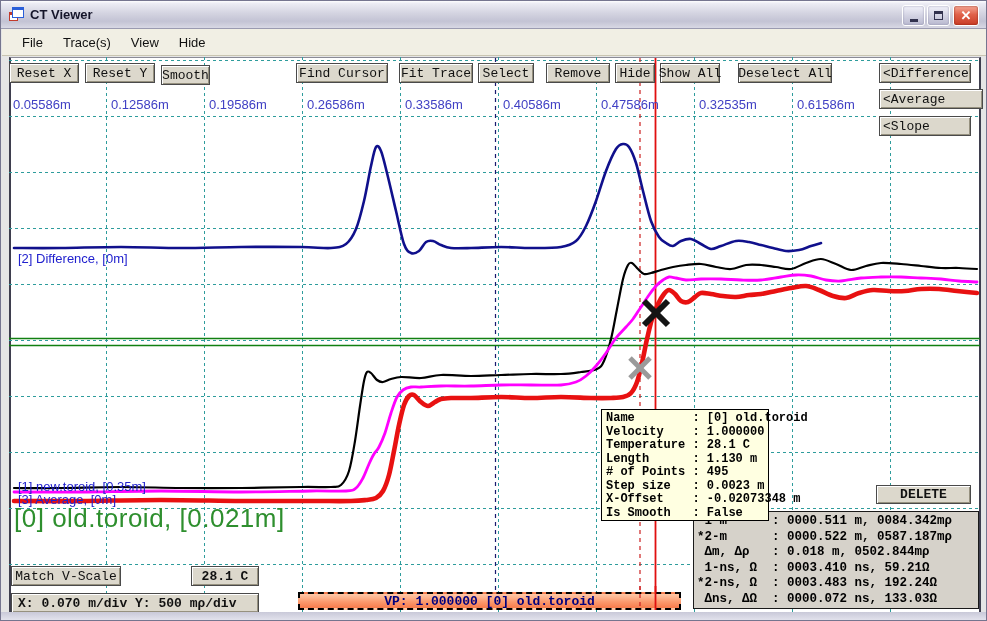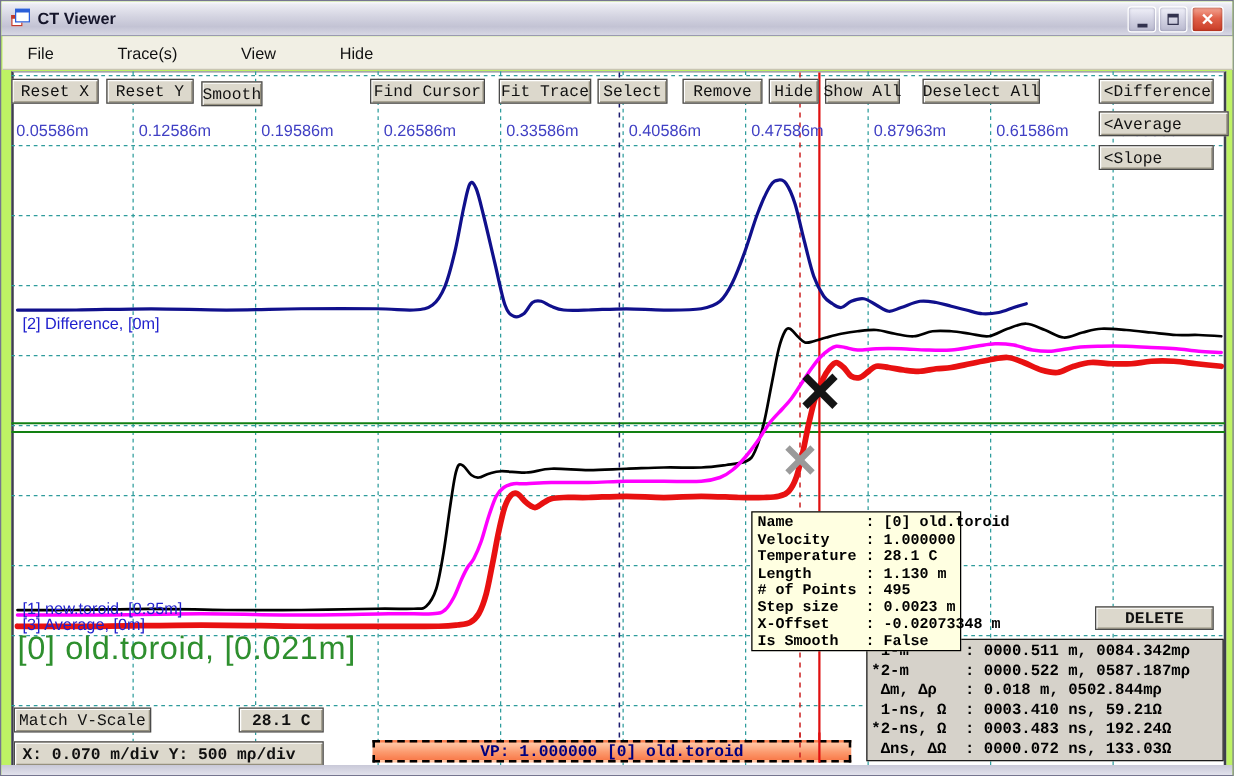--- a/index.html
+++ b/index.html
@@ -1,19 +1,19 @@
 <!DOCTYPE html>
 <html><head>
 <meta charset="utf-8">
 <style>
   html,body{margin:0;padding:0;background:#9aa0b0;}
   *{box-sizing:border-box;}
   .window{
     position:relative;width:987px;height:621px;
-    background:#bef264;border:1px solid #75758F;overflow:hidden;
+    background:#e5e5e5;border:1px solid #75758F;overflow:hidden;
     font-family:"Liberation Sans","DejaVu Sans",sans-serif;
   }
   
   .titlebar{
     position:absolute;left:0;top:0;width:100%;height:28px;
     background:linear-gradient(180deg,#FDFDFE 0%,#EBEBF3 10%,#D4D4E1 45%,#C3C3D4 75%,#D8D8E4 100%);
     display:flex;align-items:center;padding:0 6px;
     border-bottom:1px solid #9A9AB0;
   }
   .app-icon{width:16px;height:16px;margin:0 5px 0 2px;position:relative;flex:0 0 auto;}
@@ -29,21 +29,21 @@
     box-shadow:inset 0 0 2px #8E8EA8;
   }
   .winbtn.close{background:linear-gradient(180deg,#F5A896 0%,#E0614A 45%,#C93C26 100%);box-shadow:inset 0 0 2px #7E1E10;}
   .glyph-min{width:8px;height:3px;background:#32324E;margin-top:9px;}
   .glyph-max{width:9px;height:9px;border:1.5px solid #32324E;border-top:3px solid #32324E;}
   .glyph-close{color:#fff;font-weight:bold;font-size:13px;line-height:13px;font-family:"Liberation Sans",sans-serif;}
   
   .menubar{
     position:absolute;left:1px;top:28px;width:985px;height:27px;
     background:#F1EFE4;border-bottom:1px solid #C9C5B2;
-    display:flex;align-items:center;padding-left:10px;font-size:13px;color:#111;gap:31px;
+    display:flex;align-items:center;padding-left:10px;font-size:13px;color:#111;
   }
   .menu-item{padding:4px 10px;}
   
   .plot-area{
     position:absolute;left:8px;top:56px;width:972px;height:557px;
     background:#FFFFFF;border:2px solid #3E3E4E;border-top:1px solid #8a8a96;
   }
   svg.chart{position:absolute;left:8px;top:56px;z-index:1;}
   svg.cursor-overlay{position:absolute;left:8px;top:56px;z-index:7;pointer-events:none;}
   
@@ -152,21 +152,21 @@
       <line x1="629" y1="377" x2="649" y2="357" stroke="#9A9A9A" stroke-width="5"></line>
     </svg>
 
   <span class="axis-label" style="left:12px;top:96px;">0.05586m</span>
   <span class="axis-label" style="left:110px;top:96px;">0.12586m</span>
   <span class="axis-label" style="left:208px;top:96px;">0.19586m</span>
   <span class="axis-label" style="left:306px;top:96px;">0.26586m</span>
   <span class="axis-label" style="left:404px;top:96px;">0.33586m</span>
   <span class="axis-label" style="left:502px;top:96px;">0.40586m</span>
   <span class="axis-label" style="left:600px;top:96px;">0.47586m</span>
-  <span class="axis-label" style="left:698px;top:96px;">0.87963m</span>
+  <span class="axis-label" style="left:698px;top:96px;">0.32535m</span>
   <span class="axis-label" style="left:796px;top:96px;">0.61586m</span>
   <span class="axis-label" style="left:894px;top:96px;">0.68586m</span>
 
   <div class="btn" style="left:8px;  top:62px;width:70px;">Reset X</div>
   <div class="btn" style="left:84px; top:62px;width:70px;">Reset Y</div>
   <div class="btn" style="left:160px;top:64px;width:49px;">Smooth</div>
   <div class="btn" style="left:295px;top:62px;width:92px;">Find Cursor</div>
   <div class="btn" style="left:398px;top:62px;width:74px;">Fit Trace</div>
   <div class="btn" style="left:477px;top:62px;width:56px;">Select</div>
   <div class="btn" style="left:545px;top:62px;width:64px;">Remove</div>

